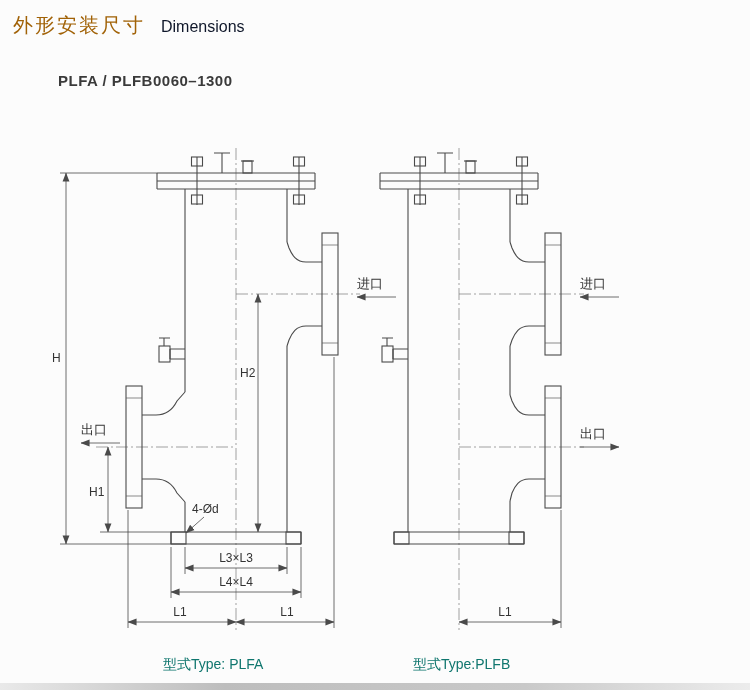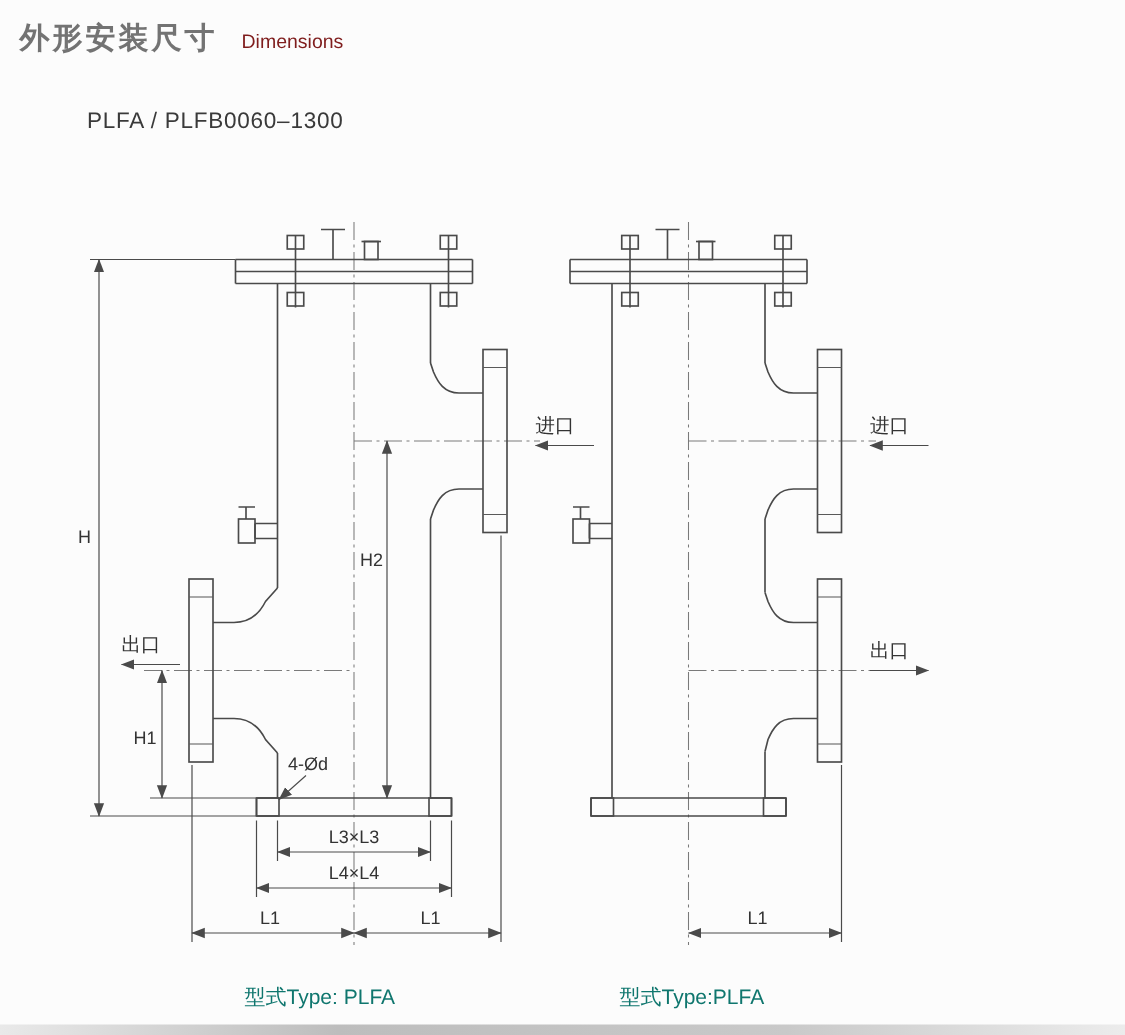--- a/index.html
+++ b/index.html
@@ -1,23 +1,23 @@
 <!DOCTYPE html>
 <html><head>
 <meta charset="utf-8">
 <style>
   html,body{margin:0;padding:0;background:#ffffff;}
   .page{
     position:relative;width:750px;height:690px;background:#fcfcfc;overflow:hidden;
     font-family:"Liberation Sans","DejaVu Sans",sans-serif;
   }
   .header{position:absolute;left:13px;top:12px;display:flex;align-items:baseline;gap:16px;}
-  .title-zh{font-size:20px;font-weight:bold;color:#737373;letter-spacing:2px;}
-  .title-en{font-size:13px;color:#7f1d1d;}
-  .subtitle{position:absolute;left:58px;top:72px;font-size:15px;color:#3a3a3a;letter-spacing:.5px;}
+  .title-zh{font-size:20px;font-weight:normal;color:#a16207;letter-spacing:2px;}
+  .title-en{font-size:16px;color:#0f172a;}
+  .subtitle{position:absolute;left:58px;top:72px;font-size:15px;color:#3a3a3a;letter-spacing:.5px;font-weight:bold;}
   .caption{position:absolute;top:656px;font-size:14px;color:#0f766e;}
   .caption.plfa{left:163px;}
   .caption.plfb{left:413px;}
   svg.drawing{position:absolute;left:0;top:0;}
   svg text{font-family:"Liberation Sans","DejaVu Sans",sans-serif;font-size:12px;fill:#333;}
   svg text.zh{font-size:13px;}
   .ln{stroke:#4a4a4a;stroke-width:1.1;fill:none;}
   .thin{stroke:#5a5a5a;stroke-width:.7;fill:none;}
   .cl{stroke:#7a7a7a;stroke-width:.7;stroke-dasharray:12 3 2 3;fill:none;}
   .dim{stroke:#4a4a4a;stroke-width:.8;fill:none;}
@@ -226,16 +226,16 @@
 
       <g>
         <line class="dim" x1="561" y1="510" x2="561" y2="628"></line>
         <line class="dim" x1="459" y1="622" x2="561" y2="622" marker-start="url(#arrow)" marker-end="url(#arrow)"></line>
         <text x="505" y="616" text-anchor="middle">L1</text>
       </g>
     </g>
   </svg>
 
   <div class="caption plfa">型式Type: PLFA</div>
-  <div class="caption plfb">型式Type:PLFA</div>
+  <div class="caption plfb">型式Type:PLFB</div>
 
   <div class="bottom-edge"></div>
 </div>
 
 </body></html>

